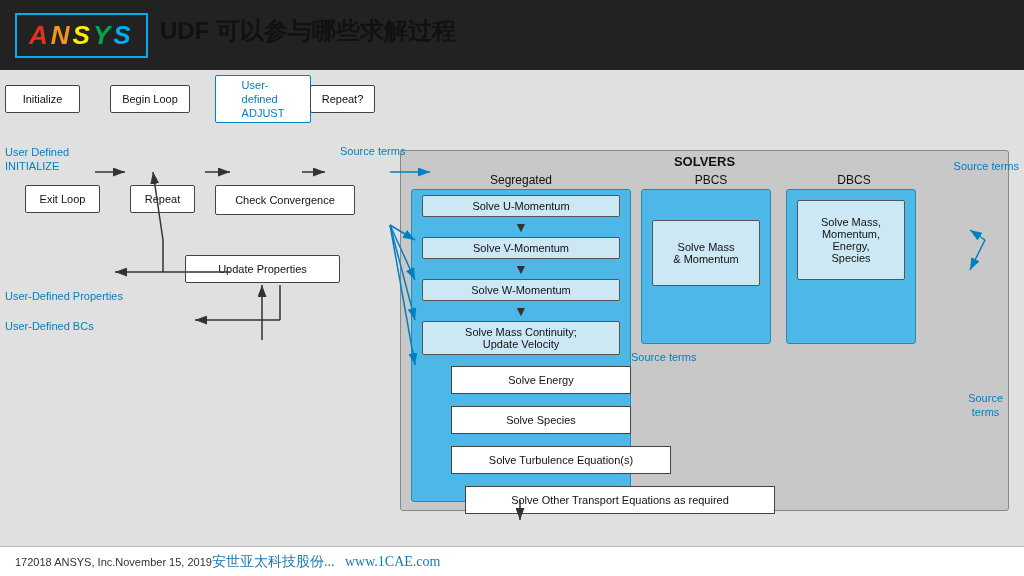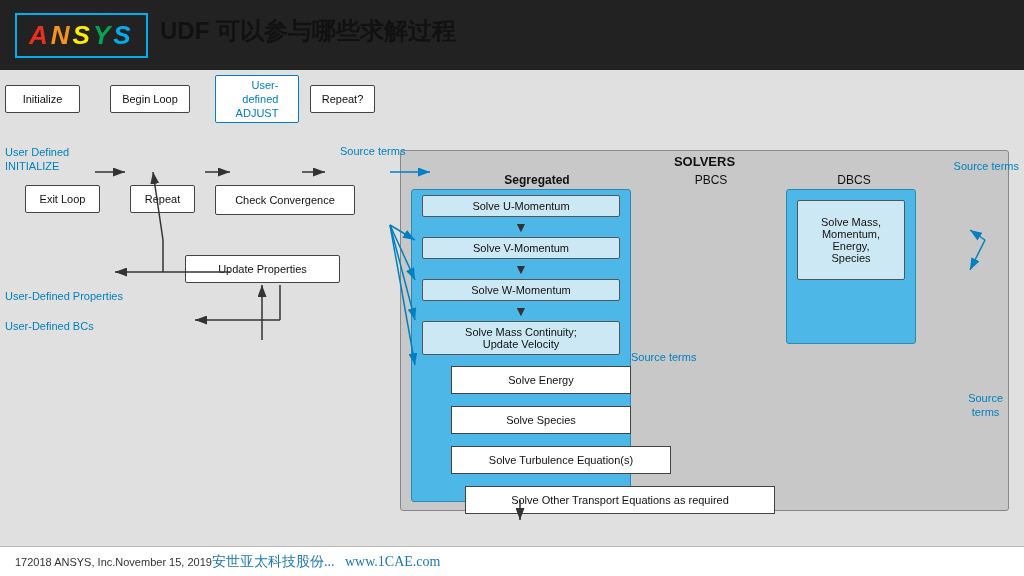--- a/index.html
+++ b/index.html
@@ -232,34 +232,37 @@
     </div>
   </div>
 
   <div id="page-title-text">UDF 可以参与哪些求解过程</div>
 
   <div id="content-area">
 
     <div id="solvers-box">
       <div id="solvers-label">SOLVERS</div>
 
-      <div class="solver-col-header" style="left:26px; width:220px;font-weight:bold;">Segregated</div>
+      <div class="solver-col-header" style="left:10px; width:220px;">Segregated</div>
       <div class="solver-col-header" style="left:245px; width:130px;">PBCS</div>
       <div class="solver-col-header" style="left:388px; width:130px;">DBCS</div>
 
       <div id="segregated-col">
         <div class="solver-inner-box blue-bg">Solve U-Momentum</div>
         <div class="down-arrow">▼</div>
         <div class="solver-inner-box blue-bg">Solve V-Momentum</div>
         <div class="down-arrow">▼</div>
         <div class="solver-inner-box blue-bg">Solve W-Momentum</div>
         <div class="down-arrow">▼</div>
         <div class="solver-inner-box blue-bg" style="margin-bottom:4px;">Solve Mass Continuity;<br>Update Velocity</div>
       </div>
 
+      <div id="pbcs-col">
+        <div class="solver-inner-box blue-bg" style="margin-top:30px; padding:20px 6px;">Solve Mass<br>&amp; Momentum</div>
+      </div>
 
       <div id="dbcs-col">
         <div class="solver-inner-box blue-bg" style="margin-top:10px; padding:15px 6px;">Solve Mass,<br>Momentum,<br>Energy,<br>Species</div>
       </div>
 
       <div class="source-terms-label" style="left:230px; top:200px;">Source terms</div>
 
       <div class="bottom-flow-box" style="position:absolute; left:50px; top:215px; width:180px; height:28px; background:white;">Solve Energy</div>
 
       <div class="bottom-flow-box" style="position:absolute; left:50px; top:255px; width:180px; height:28px; background:white;">Solve Species</div>
@@ -269,21 +272,21 @@
       <div class="bottom-flow-box" style="position:absolute; left:64px; top:335px; width:310px; height:28px; background:white;">Solve Other Transport Equations as required</div>
 
       <div class="source-terms-label" style="right:5px; top:240px; font-size:11px; color:#0080c0; text-align:center; line-height:14px;">Source<br>terms</div>
 
     </div>
 
     <div class="flow-box" style="top:15px; left:5px; width:75px; height:28px;">Initialize</div>
 
     <div class="flow-box" style="top:15px; left:110px; width:80px; height:28px;">Begin Loop</div>
 
-    <div class="flow-box blue-text" style="top:5px; left:215px; width:84px; height:48px; text-align:right; line-height:14px;">User-<br>defined<br>ADJUST</div>
+    <div class="flow-box blue-text" style="top:5px; left:215px; width:96px; height:48px; text-align:left; line-height:14px;">User-<br>defined<br>ADJUST</div>
 
     <div class="flow-box" style="top:15px; left:310px; width:65px; height:28px;">Repeat?</div>
 
     <div class="flow-box" style="top:115px; left:130px; width:65px; height:28px;">Repeat</div>
 
     <div class="flow-box" style="top:115px; left:215px; width:140px; height:30px;">Check Convergence</div>
 
     <div class="flow-box" style="top:115px; left:25px; width:75px; height:28px;">Exit Loop</div>
 
     <div class="flow-box" style="top:185px; left:185px; width:155px; height:28px;">Update Properties</div>

